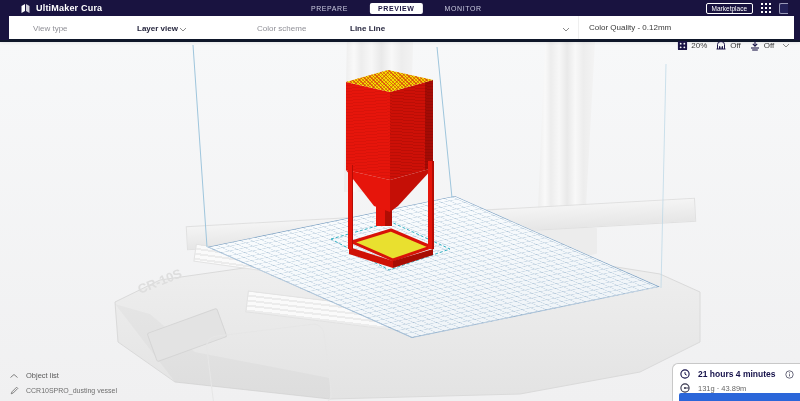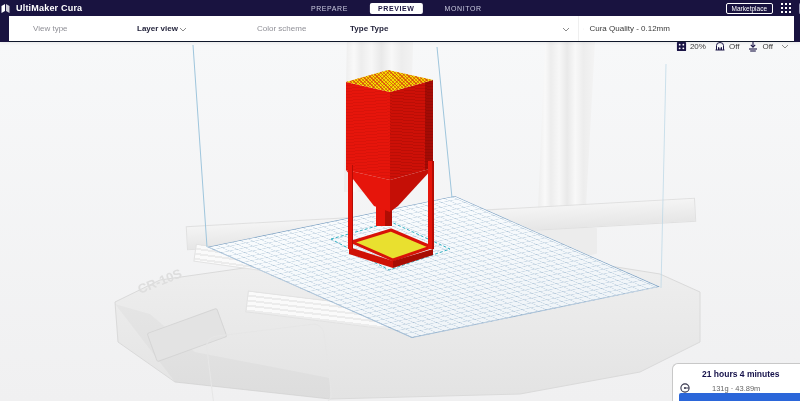--- a/index.html
+++ b/index.html
@@ -2,36 +2,36 @@
 <html><head>
 <meta charset="utf-8">
 <style>
   * { margin:0; padding:0; box-sizing:border-box; }
   html,body { width:800px; height:401px; overflow:hidden; background:#fff;
     font-family:"Liberation Sans", sans-serif; }
   .app { position:relative; width:800px; height:401px; overflow:hidden; }
 
   
   .topbar { position:relative; height:16px; background:#191340; display:flex; align-items:center;
-    padding:0 0; z-index:30; }
+    padding:0 20px; z-index:30; }
   .brand { display:flex; align-items:center; gap:5px; }
   .brand-title { color:#fff; font-size:9px; font-weight:bold; letter-spacing:.2px; white-space:nowrap; }
   .stage-tabs { position:absolute; left:50%; top:0; transform:translateX(-52%); height:16px;
     display:flex; align-items:center; gap:14px; }
   .tab { font-size:7px; letter-spacing:.6px; color:#c9c9de; padding:2px 8px; border-radius:2px;
     cursor:pointer; white-space:nowrap; }
   .tab.active { background:#fff; color:#191340; font-weight:bold; }
   .topbar-right { margin-left:auto; display:flex; align-items:center; gap:7px; }
   .marketplace-btn { font-size:6.5px; color:#fff; border:1px solid #fff; border-radius:2px;
     padding:1px 5px; background:transparent; white-space:nowrap; }
   .cut-btn { width:9px; height:11px; border:1px solid #9a9ab8; border-right:none;
     border-radius:2px 0 0 2px; background:#232158; margin-right:-8px; }
 
   
-  .toolbar { position:relative; height:26px; background:#fff; border-bottom:1px solid #0f172a;
+  .toolbar { position:relative; height:26px; background:#fff; border-bottom:3px solid #0f172a;
     box-shadow:0 1px 3px rgba(0,0,0,.07); z-index:20; }
   .navy-notch { position:absolute; left:0; top:0; bottom:-1px; width:9px; background:#191340; }
   .dropdown { position:absolute; top:0; bottom:0; }
   .dd-view { left:9px; width:186px; }
   .dd-color { left:195px; width:383px; }
   .dd-label { position:absolute; top:8px; font-size:8px; color:#8f8f96; white-space:nowrap; }
   .dd-value { position:absolute; top:8px; font-size:8px; font-weight:bold; color:#25253d; white-space:nowrap;padding-left:10px; }
   .dd-view .dd-label { left:24px; } .dd-view .dd-value { left:118px; }
   .dd-color .dd-label { left:30px;margin-left:32px; } .dd-color .dd-value { left:145px; }
   .dd-chevron { position:absolute; right:8px; top:11px; }
@@ -96,21 +96,21 @@
   
   .object-list { position:absolute; left:10px; bottom:6px; z-index:10; }
   .ol-header { display:flex; align-items:center; gap:8px; cursor:pointer; }
   .ol-title { font-size:7.5px; color:#5a5a5a; }
   .ol-item { display:flex; align-items:center; gap:7px; margin-top:6px; cursor:pointer; }
   .ol-item-label { font-size:7px; color:#6e6e6e; }
 
   .summary-card { position:absolute; right:0; bottom:0; width:128px; height:38px; z-index:10;
     background:#fff; border:1px solid #c8c8c8; border-right:none; border-bottom:none;
     border-radius:6px 0 0 0; padding:5px 6px 0 7px; }
-  .sc-row { display:flex; align-items:center; gap:22px; }
+  .sc-row { display:flex; align-items:center; gap:8px; }
   .sc-time { font-size:8.5px; font-weight:bold; color:#15114a; white-space:nowrap; }
   .sc-info { margin-left:auto; cursor:pointer; display:flex; }
   .sc-material { font-size:7.5px; color:#666; white-space:nowrap; }
   .sc-row2 { margin-top:4px; }
   .sc-bluebar { position:absolute; left:6px; right:0; bottom:0; height:8px; background:#2b66d9;
     border-radius:2px 0 0 0; }
 </style>
 </head>
 <body>
 
@@ -154,38 +154,38 @@
     <div class="dropdown dd-view">
       <span class="dd-label">View type</span>
       <span class="dd-value">Layer view</span>
       <svg class="dd-chevron" width="8" height="5" viewBox="0 0 8 5">
         <polyline points="1,1 4,4 7,1" fill="none" stroke="#8a8a8a" stroke-width="1"></polyline>
       </svg>
     </div>
 
     <div class="dropdown dd-color">
       <span class="dd-label">Color scheme</span>
-      <span class="dd-value">Type Type</span>
+      <span class="dd-value">Line Line</span>
       <svg class="dd-chevron" width="8" height="5" viewBox="0 0 8 5">
         <polyline points="1,1 4,4 7,1" fill="none" stroke="#8a8a8a" stroke-width="1"></polyline>
       </svg>
     </div>
 
     <div class="print-setup">
       <svg width="14" height="12" viewBox="0 0 14 12">
         <g stroke="#1a1446" stroke-width="1.1" fill="#1a1446">
           <line x1="1" y1="2.5" x2="13" y2="2.5"></line>
             <circle cx="9" cy="2.5" r="1.5"></circle>
           <line x1="1" y1="6" x2="13" y2="6"></line>
             <circle cx="4.5" cy="6" r="1.5"></circle>
           <line x1="1" y1="9.5" x2="13" y2="9.5"></line>
             <circle cx="10" cy="9.5" r="1.5"></circle>
         </g>
       </svg>
-      <span class="ps-profile">Cura Quality - 0.12mm</span>
+      <span class="ps-profile">Color Quality - 0.12mm</span>
       <div class="ps-right">
         <div class="ps-group">
           <svg width="11" height="11" viewBox="0 0 12 12">
             <rect x="1" y="1" width="10" height="10" rx="1" fill="#1a1446"></rect>
             <g fill="#fff">
                 <circle cx="4" cy="4" r="1"></circle>
                 <circle cx="8" cy="4" r="1"></circle>
                 <circle cx="4" cy="8" r="1"></circle>
                 <circle cx="8" cy="8" r="1"></circle>
               </g>
@@ -262,20 +262,34 @@
     </svg>
     <div class="mpart m-spout"></div>
     <div class="mpart m-funnel-l"></div>
     <div class="mpart m-funnel-r"></div>
     <div class="mpart m-left"></div>
     <div class="mpart m-right"></div>
     <div class="mpart m-top"></div>
     <div class="mpart m-leg m-leg-l"></div>
     <div class="mpart m-leg m-leg-r"></div>
 
+    <div class="object-list">
+      <div class="ol-header">
+        <svg width="8" height="4" viewBox="0 0 8 4">
+          <polyline points="0.5,3.5 4,0.5 7.5,3.5" fill="none" stroke="#808080" stroke-width="1"></polyline>
+        </svg>
+        <span class="ol-title">Object list</span>
+      </div>
+      <div class="ol-item">
+        <svg width="9" height="9" viewBox="0 0 9 9">
+          <path d="M1.2 7.8 L2 5.8 L6.6 1.2 L7.8 2.4 L3.2 7 Z" fill="none" stroke="#777" stroke-width=".9"></path>
+        </svg>
+        <span class="ol-item-label">CCR10SPRO_dusting vessel</span>
+      </div>
+    </div>
 
     <div class="summary-card">
       <div class="sc-row">
         <svg width="10" height="10" viewBox="0 0 9 9">
           <circle cx="4.5" cy="4.5" r="3.7" fill="none" stroke="#15114a" stroke-width="1"></circle>
           <path d="M4.5 2.8 V4.6 L6 5.5" fill="none" stroke="#15114a" stroke-width=".9"></path>
         </svg>
         <span class="sc-time">21 hours 4 minutes</span>
         <span class="sc-info">
           <svg width="9" height="9" viewBox="0 0 9 9">

